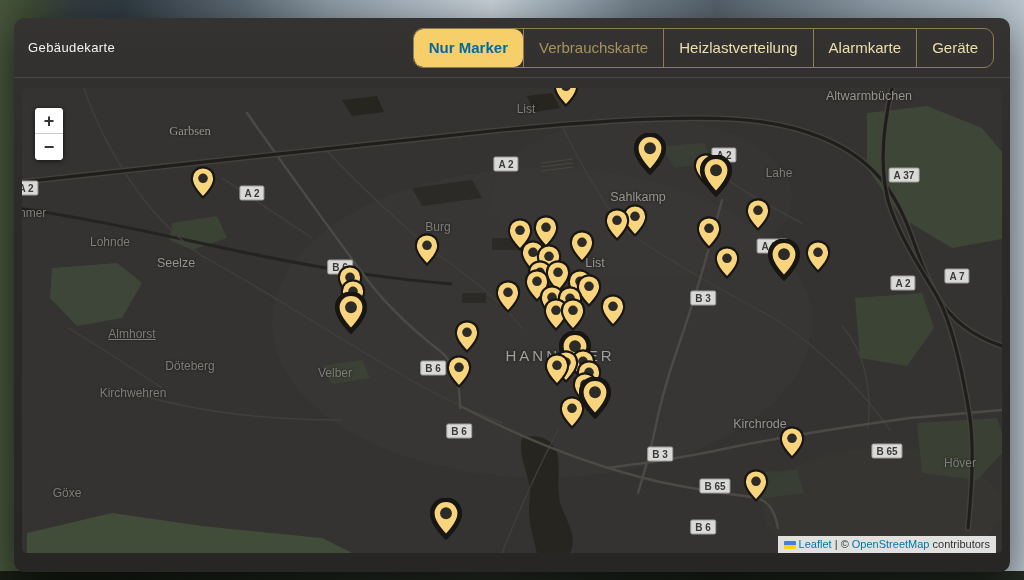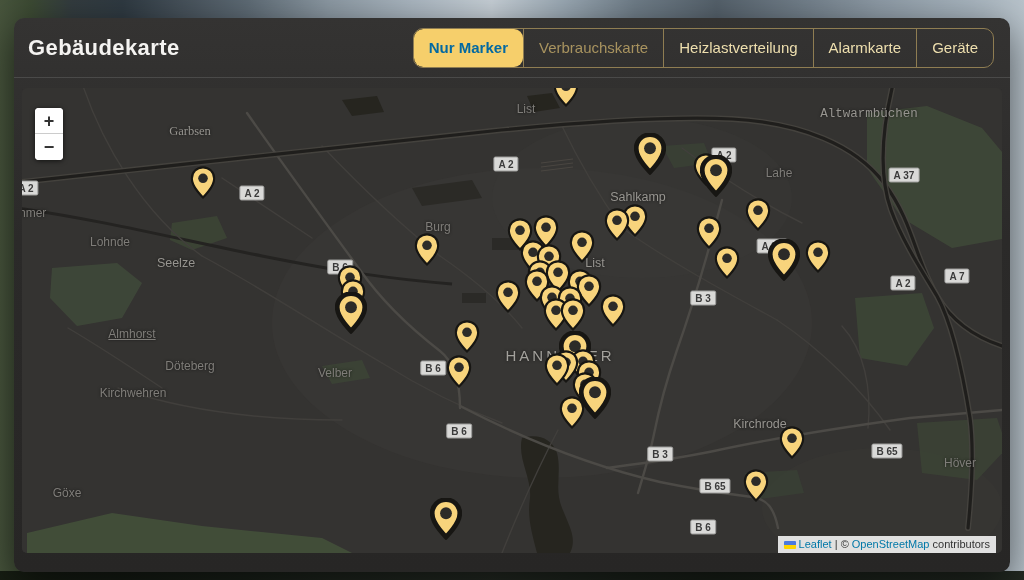--- a/index.html
+++ b/index.html
@@ -16,21 +16,21 @@
   .panel {
     position:absolute; left:14px; top:18px; width:996px; height:554px;
     background:linear-gradient(180deg,#343332 0%,#2b2a29 40%,#272625 100%);
     border-radius:10px;
     box-shadow:0 12px 40px rgba(0,0,0,.55);
   }
   .panel-header {
     height:60px; display:flex; align-items:center; justify-content:space-between;
     padding:0 16px 0 14px; border-bottom:1px solid rgba(255,255,255,.12);
   }
-  .page-title { color:#f4f3f1; font-size:22px; font-weight:700; letter-spacing:.4px; }
+  .page-title { color:#f4f3f1; font-size:13px; font-weight:400; letter-spacing:.4px; }
 
   
   .tabs { display:flex; border:1px solid #8f7d52; border-radius:10px; overflow:hidden; height:40px; }
   .tab {
     height:100%; padding:0 15px; background:transparent; border:none;
     border-left:1px solid #8f7d52; color:#eedfae; font-size:15px; cursor:pointer;
     font-family:"Liberation Sans", sans-serif; white-space:nowrap;
   }
   .tab:first-child { border-left:none; }
   .tab.dim { color:#a8935f; }
@@ -164,21 +164,21 @@
     </svg>
 
     <div class="zoom-control">
       <button class="zoom-btn in">+</button>
       <button class="zoom-btn out">−</button>
     </div>
 
     <div class="attribution"><span class="ua-flag"></span><a>Leaflet</a> <span>|</span> <span>©</span> <a>OpenStreetMap</a> <span>contributors</span></div>
   <span class="map-label town" style="left: 168px; top: 43px; font-family: Liberation Serif, serif;">Garbsen</span>
       <span class="map-label village" style="left: 504px; top: 21px;">List</span>
-      <span class="map-label town" style="left: 847px; top: 26px; font-family: Liberation Mono, monospace;">Altwarmbüchen</span>
+      <span class="map-label town" style="left: 847px; top: 8px;">Altwarmbüchen</span>
       <span class="map-label town" style="left: 616px; top: 109px;">Sahlkamp</span>
       <span class="map-label village" style="left: 757px; top: 85px;">Lahe</span>
       <span class="map-label village" style="left: 9px; top: 125px;">mmer</span>
       <span class="map-label village" style="left: 88px; top: 154px;">Lohnde</span>
       <span class="map-label town" style="left: 154px; top: 175px;">Seelze</span>
       <span class="map-label village" style="left: 416px; top: 139px;">Burg</span>
       <span class="map-label town" style="left: 573px; top: 175px;">List</span>
       <span class="map-label city" style="left: 538px; top: 267px;">HANNOVER</span>
       <span class="map-label village" style="left: 110px; top: 246px; text-decoration: underline;">Almhorst</span>
       <span class="map-label village" style="left: 168px; top: 278px;">Döteberg</span>

